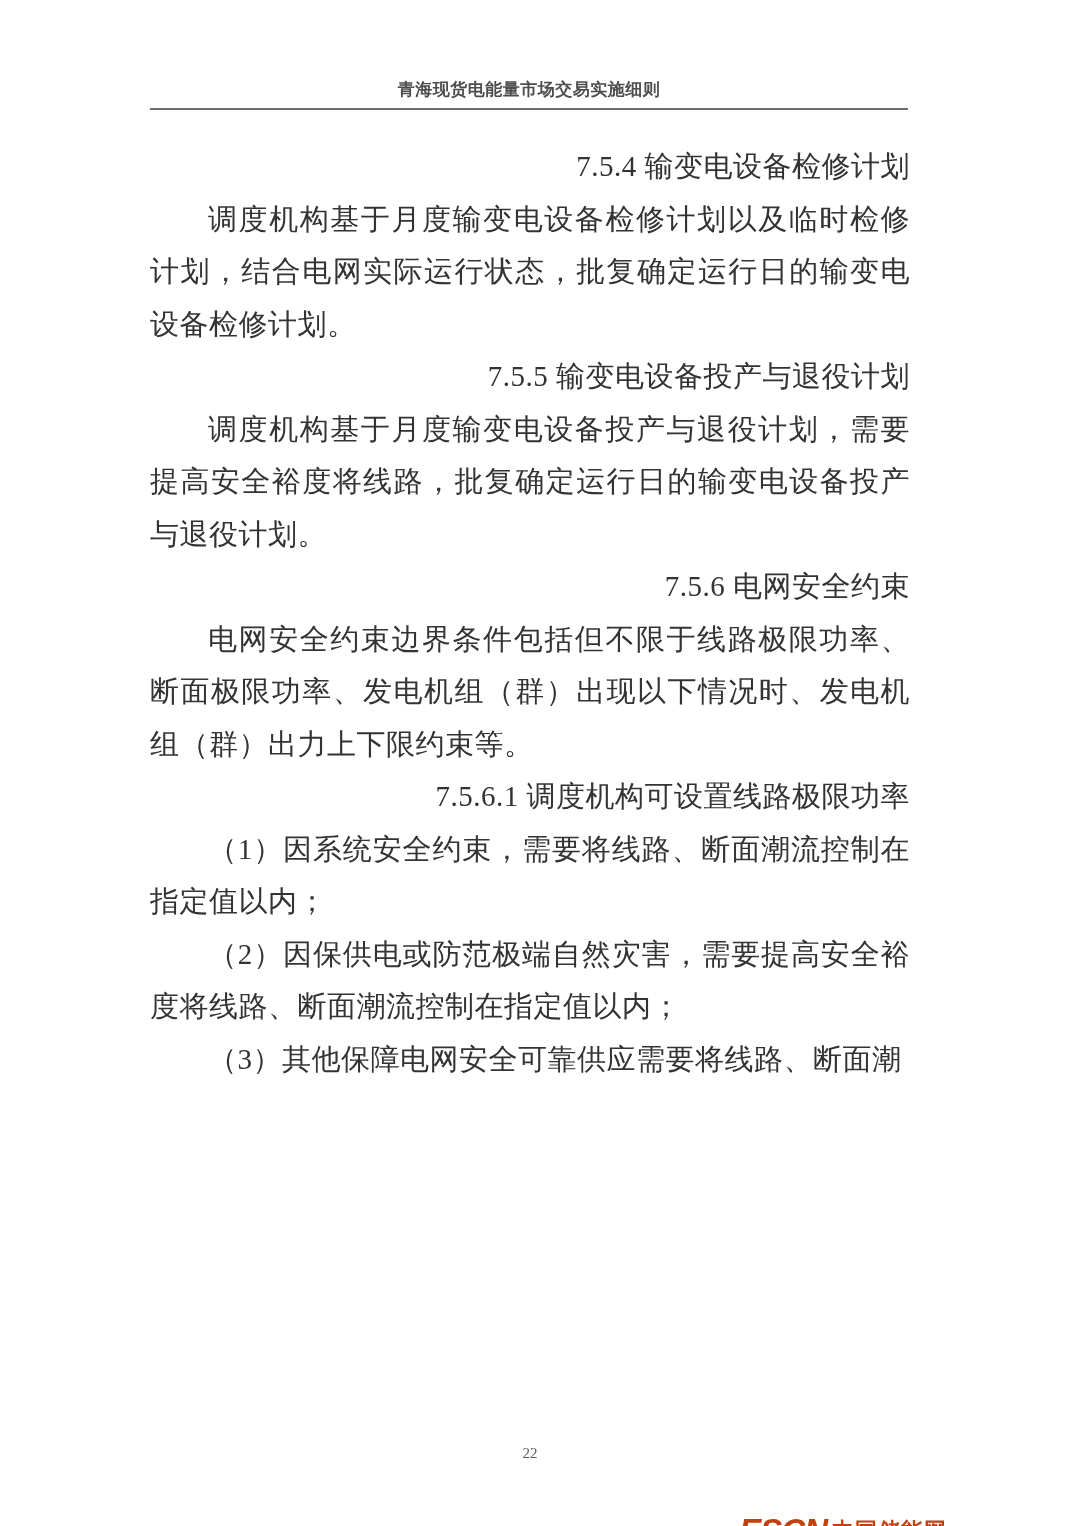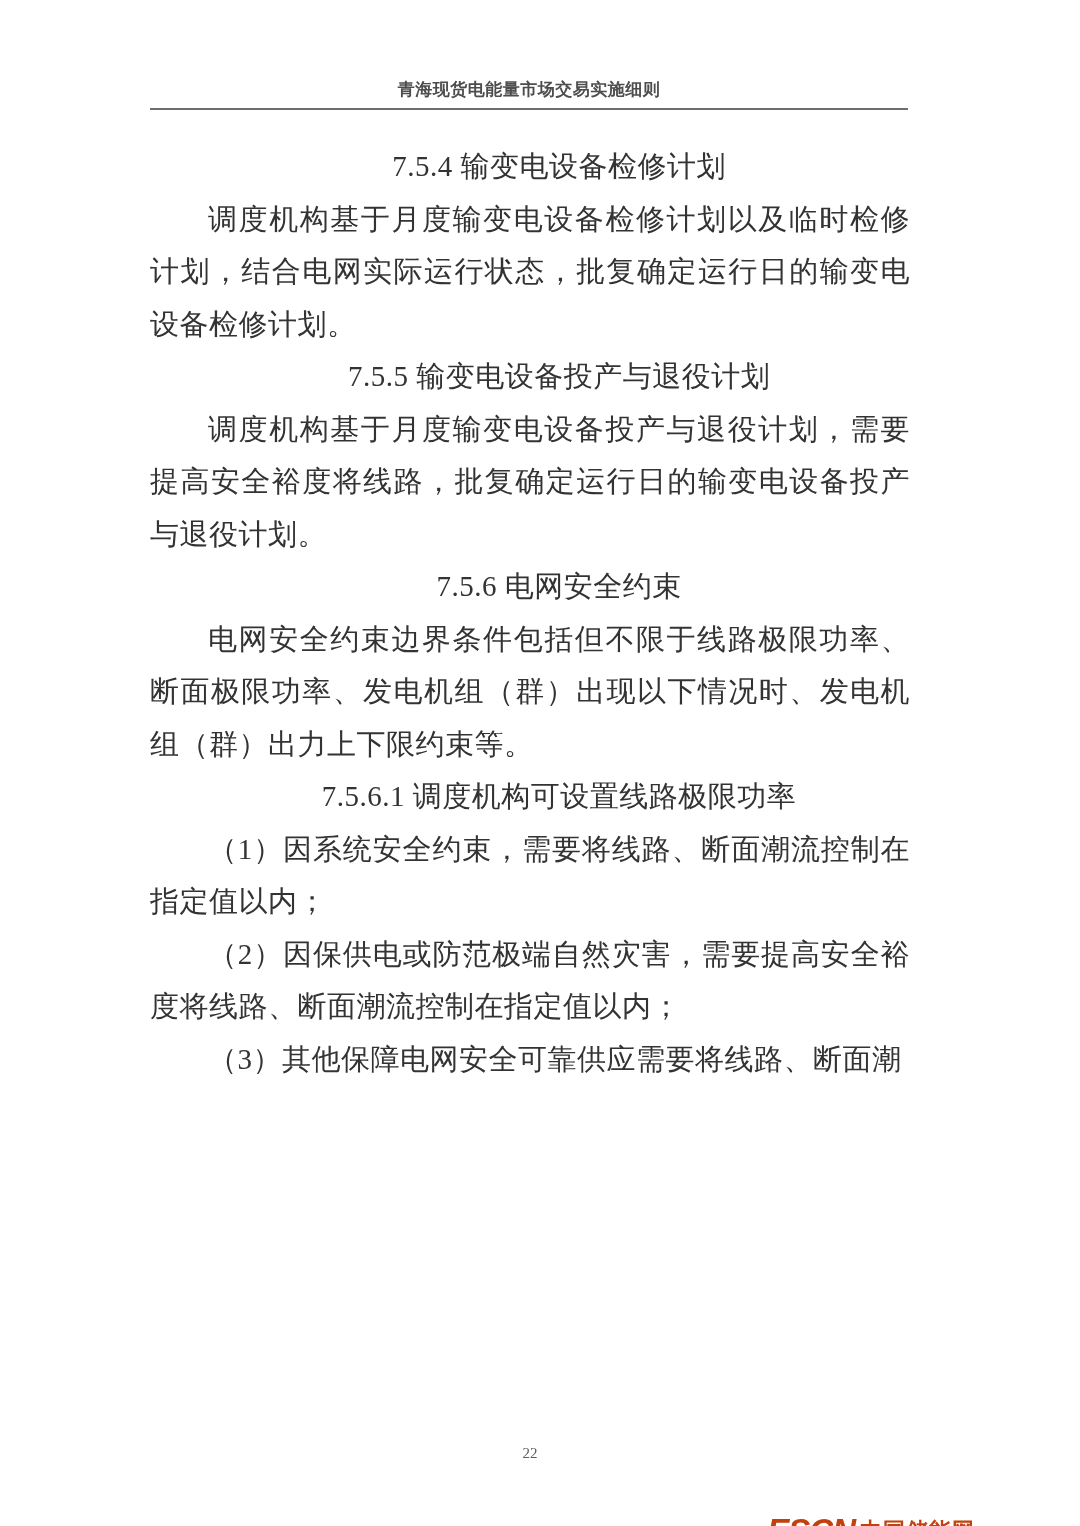--- a/index.html
+++ b/index.html
@@ -7,21 +7,20 @@
     padding: 0;
     background: #ffffff;
   }
   .page {
     position: relative;
     width: 967px;
     height: 1526px;
     background: #ffffff;
     overflow: hidden;
     font-family: "Liberation Serif", "DejaVu Serif", serif;
-    padding-left: 28px;
   }
   
   .doc-header {
     position: absolute;
     top: 78px;
     left: 150px;
     width: 758px;
     text-align: center;
     padding-bottom: 7px;
     border-bottom: 2px solid #6e6e6e;
@@ -44,21 +43,21 @@
     color: #333333;
     text-align: justify;
     text-justify: inter-ideograph;
   }
   .doc-body .block {
     margin: 0;
     text-indent: 2em;
     letter-spacing: 0.5px;
   }
   .doc-body .heading {
-    text-align: center;
+    text-align: right;
   }
   
   .page-number {
     position: absolute;
     top: 1408px;
     left: 150px;
     width: 760px;
     text-align: center;
     font-size: 15px;
     color: #5a5f66;

